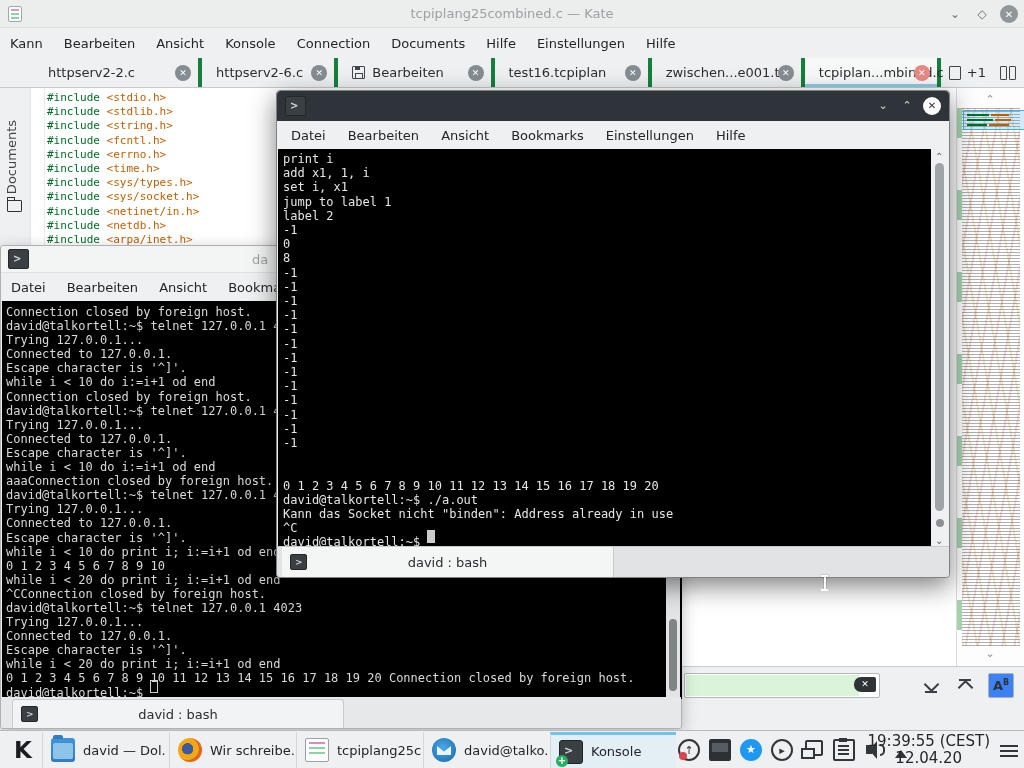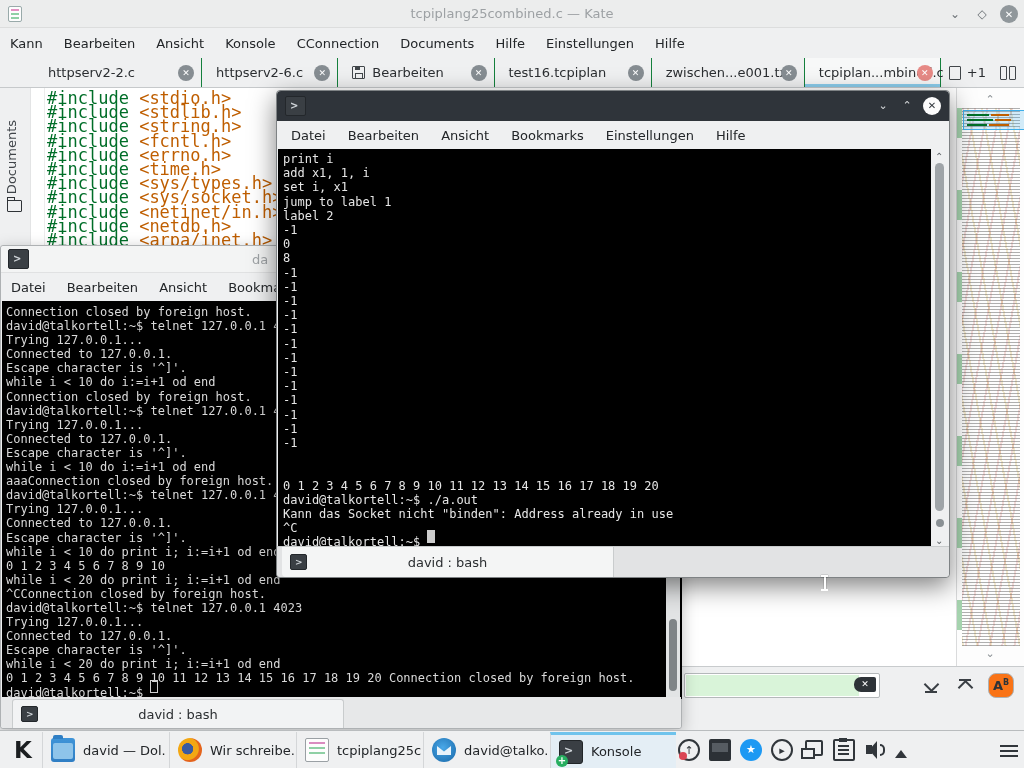--- a/index.html
+++ b/index.html
@@ -13,41 +13,41 @@
   .kate-title { position:absolute; left:0; right:0; text-align:center; color:#9da1a4; font-size:13px; }
   .kate-appicon { position:absolute; left:8px; top:6px; width:14px; height:16px; background:#fdfdfd; border:1px solid #9aa; border-radius:2px; }
   .kate-appicon i { display:block; height:2px; margin:2px 2px 0 2px; background:#e390c2; }
   .kate-appicon i + i { background:#8fd0a5; }
   .win-btns { position:absolute; right:6px; top:0; height:28px; display:flex; align-items:center; gap:9px; }
   .wbtn { width:18px; height:18px; display:flex; align-items:center; justify-content:center; color:#6d7377; font-size:12px; }
   .wbtn.close-gray { background:#90979b; border-radius:50%; color:#fff; font-size:10px; }
   .kate-menubar { left:0; top:28px; width:1024px; height:30px; display:flex; align-items:center; gap:21px; padding-left:10px; font-size:13px; color:#232629; }
   .kate-menubar span { cursor:default; }
   .kate-tabbar { left:0; top:58px; width:1024px; height:30px; border-bottom:1px solid #c6c9cb; display:flex; align-items:stretch; padding-left:34px; }
-  .ktab { position:relative; display:flex; align-items:center; padding-left:14px; gap:7px; font-size:13px; color:#2b2e31; border-right:1px solid #15803d; }
+  .ktab { position:relative; display:flex; align-items:center; padding-left:14px; gap:7px; font-size:13px; color:#2b2e31; border-right:4px solid #15803d; }
   .ktab .close { position:absolute; right:7px; top:7px; width:16px; height:16px; border-radius:50%; background:#868d92; color:#fff; font-size:9px; line-height:16px; text-align:center; }
   .ktab.active { background:#f7f8f8; }
   .ktab.active::after { content:""; position:absolute; left:0; right:0; bottom:0; height:3px; background:#8bcdec; }
   .ktab.active .close { background:#e78a86; }
   .floppy { width:13px; height:13px; border:1.5px solid #41464a; border-radius:1px; position:relative; }
   .floppy::before { content:""; position:absolute; left:2px; top:-1px; width:5px; height:4px; background:#41464a; }
   .floppy::after { content:""; position:absolute; left:2px; bottom:0; width:6px; height:4px; border:1.5px solid #41464a; border-bottom:none; }
   .tab-extra { display:flex; align-items:center; gap:6px; padding:0 8px; font-size:13px; color:#2b2e31; }
   .doc-ico { width:12px; height:14px; border:1.5px solid #41464a; border-radius:1px; }
   .split-ico { width:16px; height:14px; display:flex; gap:2px; margin-left:8px; }
   .split-ico i { flex:1; border:1.5px solid #41464a; border-radius:1px; }
 
   .kate-sidebar { left:0; top:58px; width:30px; height:672px; }
   .kate-sidebar .vlabel { position:absolute; left:4px; top:62px; writing-mode:vertical-rl; transform:rotate(180deg); font-size:13px; color:#40454a; }
   .fs-icon { position:absolute; left:7px; top:142px; width:15px; height:12px; border:1.5px solid #2f3337; border-radius:1px; }
   .fs-icon::before { content:""; position:absolute; left:-1px; top:-4px; width:6px; height:3px; border:1.5px solid #2f3337; border-bottom:none; }
 
   .kate-editor { left:30px; top:88px; width:926px; height:578px; background:#ffffff; border-left:1px solid #e3e4e5; }
   .kate-editor .margin-line { position:absolute; left:13px; top:0; bottom:0; width:1px; background:#ececec; }
-  .code { position:absolute; left:16px; top:3px; font-family:"DejaVu Sans Mono", monospace; font-size:17px; line-height:14.2px; white-space:pre; }
+  .code { position:absolute; left:16px; top:3px; font-family:"DejaVu Sans Mono", monospace; font-size:11px; line-height:14.2px; white-space:pre; }
   .code .d { color:#006e28; }
   .code .h { color:#bf5e00; }
 
   
   .kate-minimap { left:956px; top:88px; width:68px; height:578px; background:#fdfdfd; border-left:1px solid #dadbdc; }
   .mm-chevron { position:absolute; left:26px; width:14px; height:8px; color:#8a9094; font-size:11px; line-height:8px; text-align:center; }
   .mm-map { position:absolute; left:5px; top:20px; width:58px; height:538px;
     background-image:
       repeating-linear-gradient(to bottom, rgba(90,90,90,.48) 0 1px, rgba(0,0,0,0) 1px 3px),
       repeating-linear-gradient(100deg, rgba(200,70,60,.18) 0 2px, rgba(0,0,0,0) 2px 12px),
@@ -59,21 +59,21 @@
   .mm-view { position:absolute; left:1px; top:2px; width:62px; height:20px; border:1px solid #3daee9; background:rgba(61,174,233,.22); }
   .mm-view i { position:absolute; height:2px; }
 
   
   .kate-searchbar { left:30px; top:666px; width:994px; height:36px; background:#eff0f1; border-top:1px solid #c8cbcd; }
   .ks-input { position:absolute; left:654px; top:6px; width:196px; height:25px; background:#fff; border:1px solid #b4b8ba; border-radius:2px; display:flex; }
   .ks-green { flex:1; background:#d9f4d9; margin:1px; position:relative; }
   .ks-clear { position:absolute; right:3px; top:3px; width:22px; height:15px; background:#2e3338; border-radius:7px 2px 2px 7px; color:#fff; font-size:9px; text-align:center; line-height:15px; }
   .ks-combo { width:19px; display:flex; align-items:center; justify-content:center; color:#5a6065; font-size:10px; }
   .ks-btn { position:absolute; top:6px; width:26px; height:25px; display:flex; align-items:center; justify-content:center; color:#3a3f44; }
-  .ks-btn.pressed { background:#f97316; border:1px solid #aeb2b4; border-radius:8px; }
+  .ks-btn.pressed { background:#3b82f6; border:1px solid #aeb2b4; border-radius:2px; }
   .arr-ico { width:14px; height:14px; position:relative; }
   .arr-ico::before { content:""; position:absolute; left:2px; width:9px; height:9px; border-right:2px solid #3a3f44; border-bottom:2px solid #3a3f44; }
   .arr-next::before { top:0; transform:rotate(45deg); }
   .arr-next::after { content:""; position:absolute; left:1px; bottom:0; width:12px; height:2px; background:#3a3f44; }
   .arr-prev::before { bottom:0; transform:rotate(-135deg); }
   .arr-prev::after { content:""; position:absolute; left:1px; top:0; width:12px; height:2px; background:#3a3f44; }
   .ab-label { font-size:13px; font-weight:bold; color:#2e3338; }
   .ab-label sup { font-size:8px; }
   .kate-bottomstrip { left:30px; top:702px; width:994px; height:28px; background:#eff0f1; }
 
@@ -177,21 +177,21 @@
       <span class="wbtn">◇</span>
       <span class="wbtn close-gray">✕</span>
     </span>
   </div>
 
   <div class="abs kate-menubar">
     <span>Kann</span>
     <span>Bearbeiten</span>
     <span>Ansicht</span>
     <span>Konsole</span>
-    <span>CConnection</span>
+    <span>Connection</span>
     <span>Documents</span>
     <span>Hilfe</span>
     <span>Einstellungen</span>
     <span>Hilfe</span>
   </div>
 
   <div class="abs kate-tabbar">
     <div class="ktab" style="width:169px">
       <span>httpserv2-2.c</span>
       <span class="close">✕</span>
@@ -429,20 +429,24 @@
       <span class="tray-ico">
           <span class="ico-net" style="position:absolute;inset:1px 1px 5px 3px"></span>
         </span>
       <span class="tray-ico ico-clip"></span>
       <span class="tray-ico ico-vol">
           <span class="ico-wave"></span>
         </span>
       <span class="tri-up"></span>
     </div>
 
+    <div class="clock">
+      <div>19:39:55 (CEST)</div>
+      <div>12.04.20</div>
+    </div>
     <span class="hamburger">
         <i></i>
         <i></i>
         <i></i>
       </span>
   </div>
 
 </div>
 
 </body></html>

